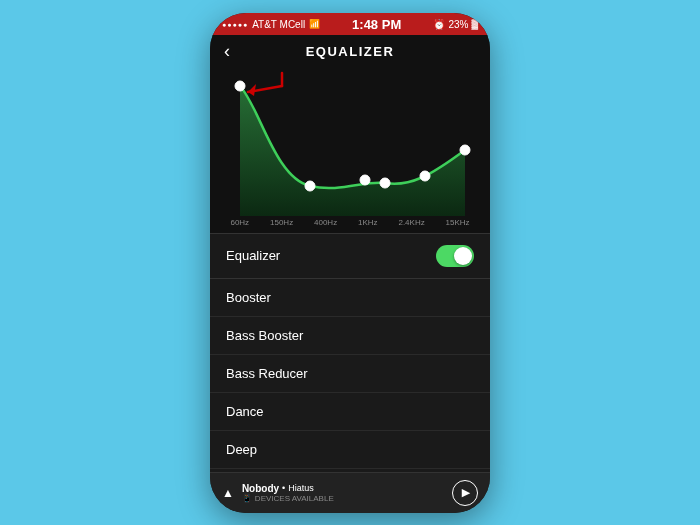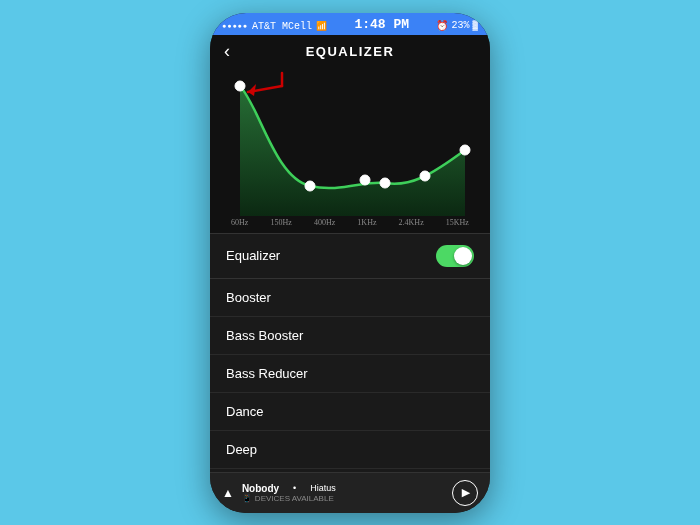--- a/index.html
+++ b/index.html
@@ -20,29 +20,28 @@
       background-color: #1a1a1a;
       border-radius: 36px;
       overflow: hidden;
       display: flex;
       flex-direction: column;
       box-shadow: 0 8px 32px rgba(0,0,0,0.4);
     }
 
     
     .status-bar {
-      background-color: #3b82f6;
+      background-color: #b91c1c;
       color: #fff;
       font-size: 10px;
       padding: 4px 12px 3px 12px;
       display: flex;
       justify-content: space-between;
-      align-items: flex-end;
-      flex-shrink: 0;
-      font-family: Liberation Mono, monospace;
+      align-items: center;
+      flex-shrink: 0;
     }
 
     .status-left {
       display: flex;
       gap: 4px;
       align-items: center;
     }
 
     .status-center {
       font-weight: 600;
@@ -98,21 +97,20 @@
       width: 100%;
       height: 100%;
     }
 
     .freq-labels {
       background-color: #111;
       display: flex;
       justify-content: space-around;
       padding: 2px 10px 6px 10px;
       flex-shrink: 0;
-      font-family: Liberation Serif, serif;
     }
 
     .freq-label {
       color: #888;
       font-size: 8px;
       text-align: center;
     }
 
     
     .divider {
@@ -312,21 +310,21 @@
     <div class="preset-item">Bass Reducer</div>
     <div class="preset-item">Dance</div>
     <div class="preset-item">Deep</div>
 
   </div>
 
   <div class="player-bar">
     <div class="player-left">
       <span class="player-chevron">▲</span>
       <div class="player-info">
-        <div style="display:flex;align-items:center;gap:14px;">
+        <div style="display:flex;align-items:center;gap:3px;">
           <span class="player-name">Nobody</span>
           <span class="player-artist">•</span>
           <span class="player-artist">Hiatus</span>
         </div>
         <div class="player-devices">
           <span style="font-size:8px;">📱</span>
           <span>DEVICES AVAILABLE</span>
         </div>
       </div>
     </div>

